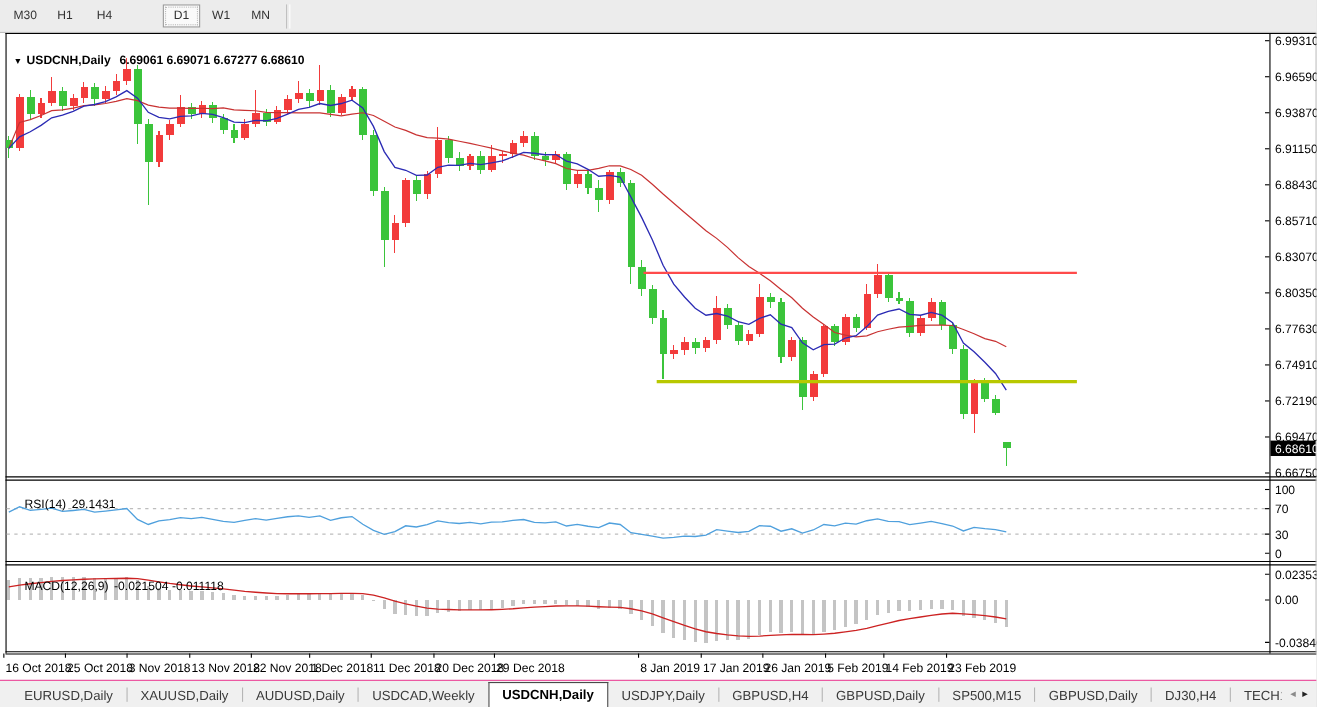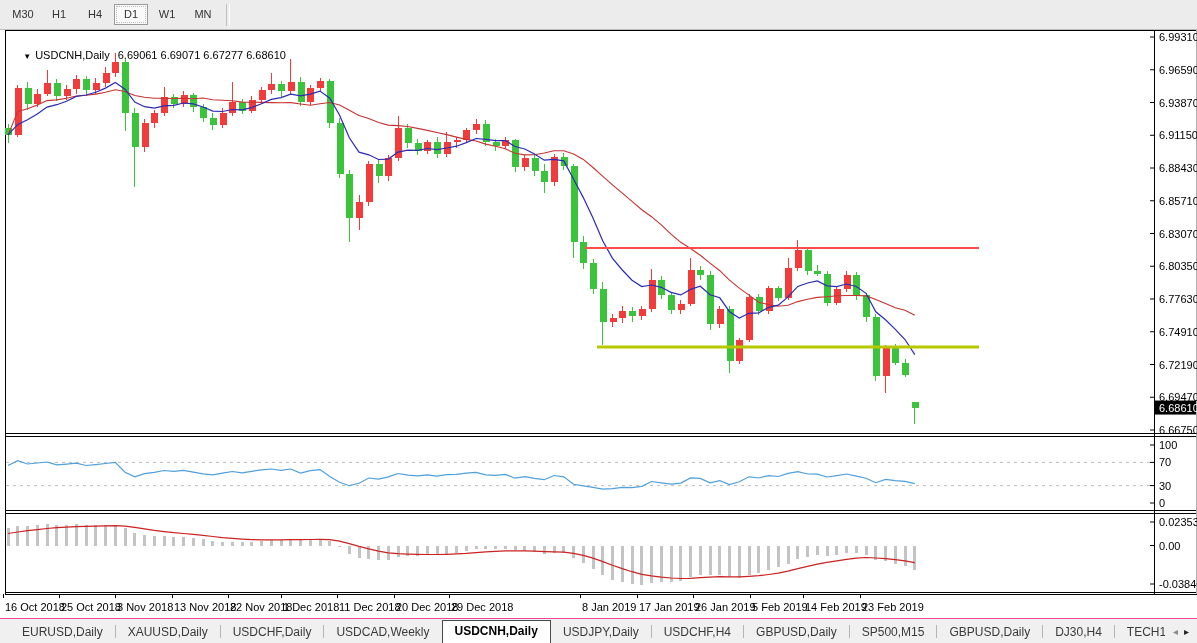--- a/index.html
+++ b/index.html
@@ -4,25 +4,25 @@
 <style>
   html,body{margin:0;padding:0;background:#d8d8d8;}
   .window{position:relative;width:1197px;height:643px;background:#f0f0f0;overflow:hidden;
           font-family:"Liberation Sans",sans-serif;font-size:11px;color:#000;}
   
   .toolbar{position:absolute;left:0;top:0;width:1197px;height:29px;background:#ececec;
            border-bottom:1px solid #bdbdbd;display:flex;align-items:center;z-index:5;}
   .tf-buttons{display:flex;align-items:center;padding-left:6px;gap:2px;}
   .tf-btn{min-width:26px;height:19px;line-height:19px;text-align:center;color:#333;
           padding:0 3px;border:1px solid transparent;background:transparent;cursor:default;}
-  .tf-btn.active{background:#fafafa;border:1px solid #9a9a9a;outline:1px dotted #bbb;outline-offset:-3px;}
+  .tf-btn.active{background:#fafafa;border:1px solid #9a9a9a;outline:1px dotted #bbb;outline-offset:-3px;margin-left:34px;}
   .toolbar-sep{width:2px;height:22px;margin-left:6px;border-left:1px solid #c0c0c0;border-right:1px solid #ffffff;}
   
   .overlay{position:absolute;z-index:4;white-space:pre;}
-  .chart-title{left:11px;top:37px;}
+  .chart-title{left:0;top:37px;font-weight:bold;}
   .chart-title .tri{font-size:8px;margin-right:4px;}
   .chart-title .sym{margin-right:8px;}
   .rsi-title{left:10px;top:441px;}
   .macd-title{left:10px;top:515px;}
   .overlay .val{margin-left:5px;}
   svg{position:absolute;left:0;top:0;z-index:1;}
   
   .tabbar{position:absolute;left:0;top:618px;width:1197px;height:25px;background:#f0f0f0;
           border-top:1px solid #ec4899;display:flex;align-items:center;z-index:5;font-size:12px;}
   .tabs{display:flex;align-items:center;height:25px;padding-left:10px;flex:1;overflow:hidden;}
@@ -434,35 +434,41 @@
         <text x="805" y="611" font-family="&quot;Liberation Sans&quot;,sans-serif" font-size="11" fill="#000">14 Feb 2019</text>
         <line x1="860.5" y1="594" x2="860.5" y2="598" stroke="#000000"></line>
         <text x="862" y="611" font-family="&quot;Liberation Sans&quot;,sans-serif" font-size="11" fill="#000">23 Feb 2019</text>
       </g>
     </svg>
 
   <div class="overlay chart-title">
     <span class="tri">▼</span><span class="sym">USDCNH,Daily</span><span>6.69061 6.69071 6.67277 6.68610</span>
   </div>
 
-
+  <div class="overlay rsi-title">
+    <span>RSI(14)</span><span class="val">29.1431</span>
+  </div>
+
+  <div class="overlay macd-title">
+    <span>MACD(12,26,9)</span><span class="val">-0.021504 -0.011118</span>
+  </div>
 
   <div class="tabbar">
     <div class="tabs" id="tabs">
         <div class="tab">EURUSD,Daily</div>
         <div class="tab-sep"></div>
         <div class="tab">XAUUSD,Daily</div>
         <div class="tab-sep"></div>
-        <div class="tab">USDCHF,Daily</div>
+        <div class="tab">AUDUSD,Daily</div>
         <div class="tab-sep"></div>
         <div class="tab">USDCAD,Weekly</div>
         <div class="tab active">USDCNH,Daily</div>
         <div class="tab">USDJPY,Daily</div>
         <div class="tab-sep"></div>
-        <div class="tab">USDCHF,H4</div>
+        <div class="tab">GBPUSD,H4</div>
         <div class="tab-sep"></div>
         <div class="tab">GBPUSD,Daily</div>
         <div class="tab-sep"></div>
         <div class="tab">SP500,M15</div>
         <div class="tab-sep"></div>
         <div class="tab">GBPUSD,Daily</div>
         <div class="tab-sep"></div>
         <div class="tab">DJ30,H4</div>
         <div class="tab-sep"></div>
         <div class="tab">TECH100,H</div>

